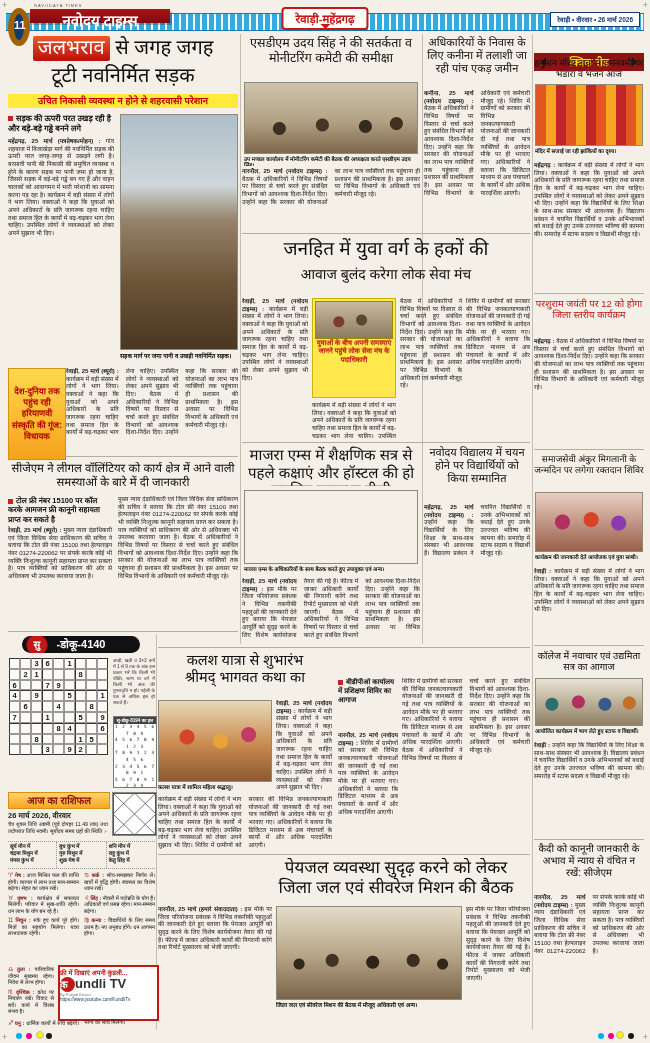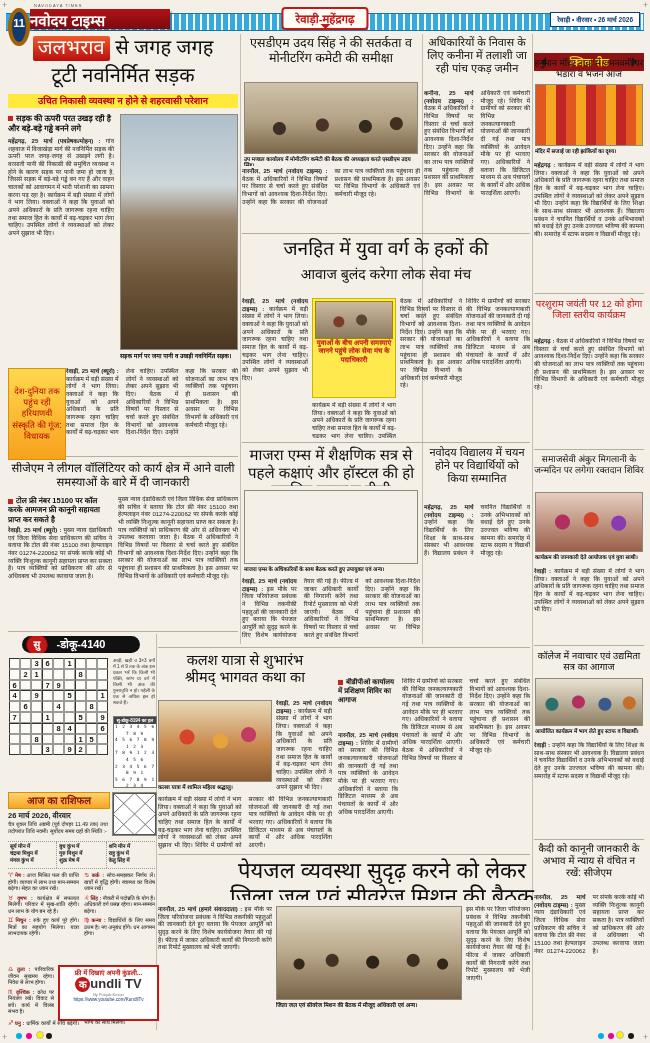--- a/index.html
+++ b/index.html
@@ -14,35 +14,35 @@
   .cap{font-size:6.1px;font-weight:bold;color:#111;line-height:1.15;}
   .photo{position:absolute;border:1px solid #8f8a7e;box-sizing:border-box;}
   .blt{display:inline-block;width:5px;height:5px;background:#c62422;margin-right:3px;vertical-align:middle;}
   .bullethead{font-size:8px;font-weight:bold;line-height:1.25;color:#111;}
   .hr{position:absolute;background:#b5ad9d;height:1px;}
   .vr{position:absolute;background:#c6beae;width:1px;}
   
   .stripes{position:absolute;left:6px;right:6px;top:13px;height:16px;
     background:repeating-linear-gradient(90deg,#35aadf 0 5px,#f6fbff 5px 7px);
     border-top:1px solid #1579ab;border-bottom:1px solid #1579ab;}
-  .masthead{position:absolute;left:30px;top:9px;width:140px;height:20px;background:linear-gradient(180deg,#b01116,#7d0a0e);
-    color:#fff;font-weight:bold;font-size:15px;text-align:left;line-height:23px;box-shadow:2px 2px 0 #00000033;}
-  .pageno{position:absolute;left:8px;top:8px;width:22px;height:38px;border-radius:50%;background:#123a6e;border:4px solid #a16207;
+  .masthead{position:absolute;left:30px;top:9px;width:140px;height:14px;background:linear-gradient(180deg,#b01116,#7d0a0e);
+    color:#fff;font-weight:bold;font-size:15px;text-align:center;line-height:23px;box-shadow:2px 2px 0 #00000033;}
+  .pageno{position:absolute;left:8px;top:8px;width:22px;height:38px;border-radius:50%;background:#123a6e;border:6px solid #a16207;
     color:#fff;font-weight:bold;font-size:11px;text-align:center;line-height:22px;box-sizing:border-box;}
   .brandsmall{position:absolute;left:34px;top:3px;font-size:4px;color:#555;letter-spacing:1px;}
   .edbadge{position:absolute;left:50%;transform:translateX(-50%);top:7px;background:#fffdf4;border:2px solid #c2181c;
     border-radius:4px;color:#c2181c;font-weight:bold;font-size:11.5px;padding:2px 12px;white-space:nowrap;}
   .edbadge:after{content:"";position:absolute;left:50%;bottom:-6px;transform:translateX(-50%);
     border:5px solid transparent;border-top-color:#c2181c;}
   .datebox{position:absolute;right:10px;top:12px;background:#fff;border:1px solid #123a6e;color:#123a6e;
     font-weight:bold;font-size:6.5px;padding:2px 6px;white-space:nowrap;}
   
   .hlred{display:inline-block;background:linear-gradient(180deg,#ef5a2a,#b80f0f);color:#fff;padding:0 5px 1px;border-radius:2px;}
   .substrip{background:#ffe93a;color:#c00000;font-weight:bold;font-size:9.5px;text-align:center;line-height:14px;}
-  .ybox{background:linear-gradient(180deg,#ffd84d,#f7a21d);border:1px solid #d98f12;color:#b30000;font-weight:normal;
+  .ybox{background:linear-gradient(180deg,#ffd84d,#f7a21d);border:1px solid #d98f12;color:#b30000;font-weight:bold;
     font-size:8.5px;text-align:center;display:flex;align-items:center;justify-content:center;line-height:1.3;padding:2px;}
   
   .qrhead{background:#8c1414;color:#ffd700;font-weight:bold;font-size:11px;text-align:center;line-height:18px;
     position:relative;}
   .qrhead:before,.qrhead:after{content:"";position:absolute;top:4px;border:5px solid transparent;}
   .qrhead:before{left:2px;border-right-color:#1a1a1a;}
   .qrhead:after{right:2px;border-left-color:#1a1a1a;}
   .redhl{color:#c21817;}
   
   .sudotitle{background:#111;border-radius:9px;color:#fff;font-weight:bold;font-size:11px;text-align:center;line-height:17px;position:relative;}
@@ -57,21 +57,21 @@
   .solbox{border:1px solid #777;background:#fff;}
   .sollabel{background:#444;color:#fff;font-size:4.6px;font-weight:bold;text-align:center;line-height:7px;}
   .solrow{font-family:"DejaVu Sans Mono",monospace;font-size:4.4px;line-height:6.6px;letter-spacing:1px;text-align:center;color:#222;}
   
   .rashihead{background:linear-gradient(180deg,#ffd36b,#f5a623);color:#8a1010;font-weight:bold;font-size:10px;
     text-align:center;line-height:15px;border:1px solid #d98f12;}
   .planet{font-size:5.3px;line-height:1.35;white-space:pre-line;font-weight:bold;color:#222;}
   .sign{font-size:5.2px;line-height:1.25;text-align:justify;margin-bottom:2px;break-inside:avoid;}
   .sign b{color:#7a1010;}
   .zsym{color:#c21817;font-family:"DejaVu Sans",sans-serif;font-size:6px;margin-right:1px;}
-  .adbox{border:2px solid #c21817;background:#fff;text-align:center;}
+  .adbox{border:2px solid #c21817;background:#fff;}
   .adtitle{color:#c21817;font-weight:bold;font-size:6.5px;line-height:1.2;padding-top:2px;}
   .adbrand{font-weight:bold;font-size:13px;color:#333;line-height:1.1;}
   .adk{display:inline-block;background:#c21817;color:#fff;border-radius:50%;width:15px;height:15px;line-height:15px;font-size:10px;}
   .adby{font-size:4px;color:#777;} .adurl{font-size:4.6px;color:#123a6e;}
   .manchbox{background:#ffe94d;border:1px solid #cdb300;padding:2px;}
   .manchtxt{color:#c21817;font-weight:bold;font-size:6.8px;line-height:1.25;text-align:center;}
   .regdot{position:absolute;width:6px;height:6px;border-radius:50%;}
   .cross{position:absolute;color:#8a8a8a;font-size:9px;line-height:9px;}
 </style>
 </head>
@@ -373,21 +373,21 @@
   </div>
   <div class="abs body" style="left:338px;top:732px;width:60px;height:120px;">
     <span class="dl">नारनौल, 25 मार्च (नवोदय टाइम्स) :</span>
     <span>शिविर में ग्रामीणों को सरकार की विभिन्न जनकल्याणकारी योजनाओं की जानकारी दी गई तथा पात्र व्यक्तियों के आवेदन मौके पर ही भरवाए गए। अधिकारियों ने बताया कि डिजिटल माध्यम से अब पंचायतों के कार्यों में और अधिक पारदर्शिता आएगी।</span>
   </div>
   <div class="abs body cols2" style="left:402px;top:678px;width:128px;height:174px;">
     <span>शिविर में ग्रामीणों को सरकार की विभिन्न जनकल्याणकारी योजनाओं की जानकारी दी गई तथा पात्र व्यक्तियों के आवेदन मौके पर ही भरवाए गए। अधिकारियों ने बताया कि डिजिटल माध्यम से अब पंचायतों के कार्यों में और अधिक पारदर्शिता आएगी।</span>
     <span>बैठक में अधिकारियों ने विभिन्न विषयों पर विस्तार से चर्चा करते हुए संबंधित विभागों को आवश्यक दिशा-निर्देश दिए। उन्होंने कहा कि सरकार की योजनाओं का लाभ पात्र व्यक्तियों तक पहुंचाना ही प्रशासन की प्राथमिकता है। इस अवसर पर विभिन्न विभागों के अधिकारी एवं कर्मचारी मौजूद रहे।</span>
   </div>
 
-  <div class="abs hd" style="left:160px;top:858px;width:372px;height:42px;font-size:22px;padding-left:36px;">
+  <div class="abs hd" style="left:174px;top:858px;width:372px;height:42px;font-size:17px;padding-left:36px;">
     <div>पेयजल व्यवस्था सुदृढ़ करने को लेकर</div>
     <div>जिला जल एवं सीवरेज मिशन की बैठक</div>
   </div>
   <div class="abs body" style="left:158px;top:906px;width:114px;height:124px;">
     <span class="dl">नारनौल, 25 मार्च (हमारे संवाददाता) :</span>
     <span>इस मौके पर जिला परियोजना प्रबंधक ने विभिन्न तकनीकी पहलुओं की जानकारी देते हुए बताया कि पेयजल आपूर्ति को सुदृढ़ करने के लिए विशेष कार्ययोजना तैयार की गई है। फील्ड में जाकर अधिकारी कार्यों की निगरानी करेंगे तथा रिपोर्ट मुख्यालय को भेजी जाएगी।</span>
   </div>
   <div class="photo" style="left:276px;top:906px;width:186px;height:94px;
        background:radial-gradient(circle at 12% 62%,#32281c 5px,transparent 6px),radial-gradient(circle at 30% 58%,#413225 6px,transparent 7px),radial-gradient(circle at 52% 60%,#2d2318 6px,transparent 7px),radial-gradient(circle at 74% 58%,#3b2d20 6px,transparent 7px),radial-gradient(circle at 90% 62%,#30261a 5px,transparent 6px),linear-gradient(180deg,#e4dcc8 0%,#b4a284 55%,#79644a 100%);"></div>
   <div class="abs cap" style="left:276px;top:1002px;width:186px;height:10px;font-size:5.8px;">जिला जल एवं सीवरेज मिशन की बैठक में मौजूद अधिकारी एवं अन्य।</div>

